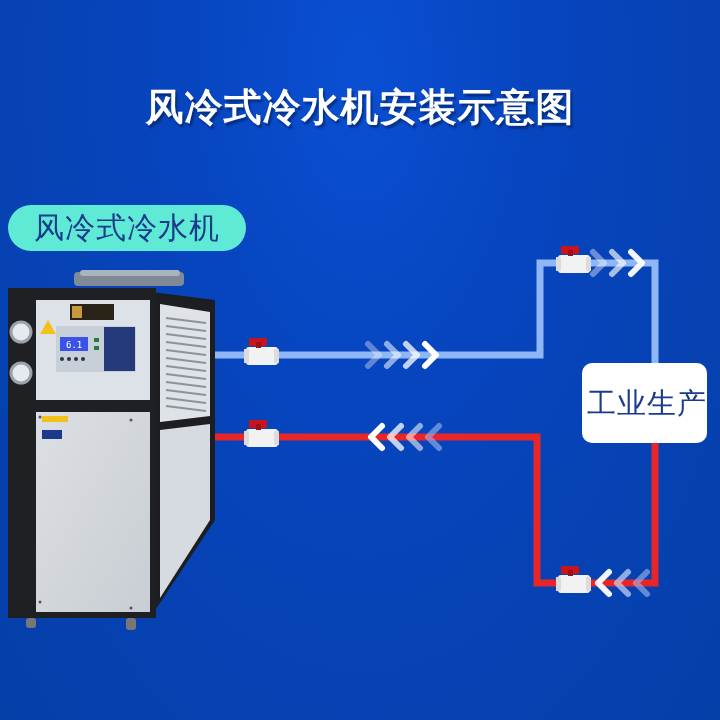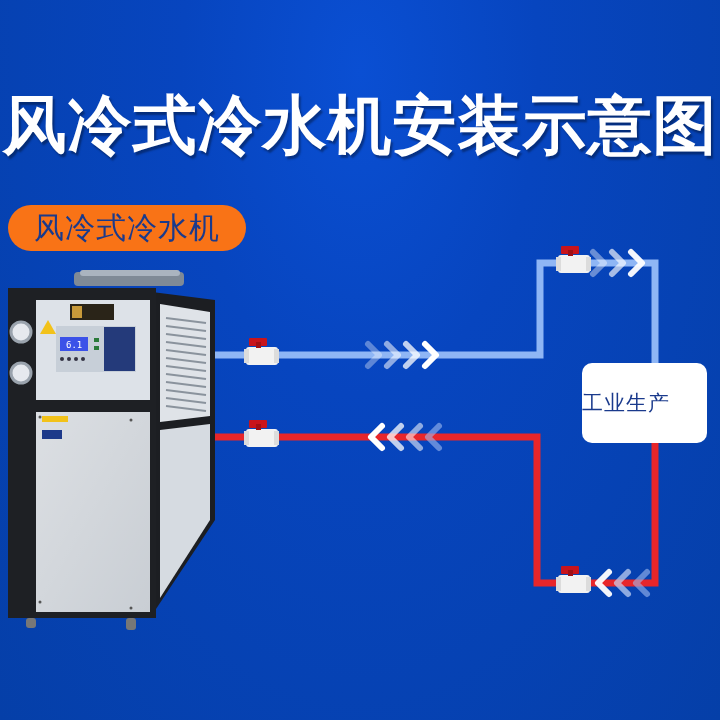--- a/index.html
+++ b/index.html
@@ -3,34 +3,34 @@
 <meta charset="utf-8">
 <style>
   html, body { margin:0; padding:0; }
   body {
     width:720px; height:720px; overflow:hidden; position:relative;
     background: radial-gradient(ellipse at 50% 10%, #0a4fd3 0%, #0745bf 35%, #053fa8 100%);
     font-family: "DejaVu Sans", "Liberation Sans", sans-serif;
   }
   .title {
     position:absolute; left:0; top:82px; width:720px; text-align:center;
-    color:#fff; font-size:64px; font-weight:bold; letter-spacing:1px;
+    color:#fff; font-size:38px; font-weight:bold; letter-spacing:1px;
     text-shadow: 2px 3px 2px rgba(0,0,0,0.35);
   }
   .pill {
     position:absolute; left:8px; top:205px; width:238px; height:46px;
-    background:#f97316; border-radius:23px;
+    background:#5eead4; border-radius:23px;
     display:flex; align-items:center; justify-content:center;
     color:#1a3a8c; font-size:30px; letter-spacing:1px;
   }
   .box {
     position:absolute; left:582px; top:363px; width:125px; height:80px;
     background:#fff; border-radius:10px;
-    display:flex; flex-direction:column; align-items:flex-start; justify-content:center;
-    color:#1a3a8c; font-size:21px; line-height:32px; letter-spacing:1px;
+    display:flex; flex-direction:column; align-items:flex-end; justify-content:center;
+    color:#1a3a8c; font-size:29px; line-height:32px; letter-spacing:1px;
   }
   svg.pipes { position:absolute; left:0; top:0; }
   .chiller { position:absolute; left:0; top:270px; }
 </style>
 </head>
 <body>
 
 <div class="title">风冷式冷水机安装示意图</div>
 
 <div class="pill">

